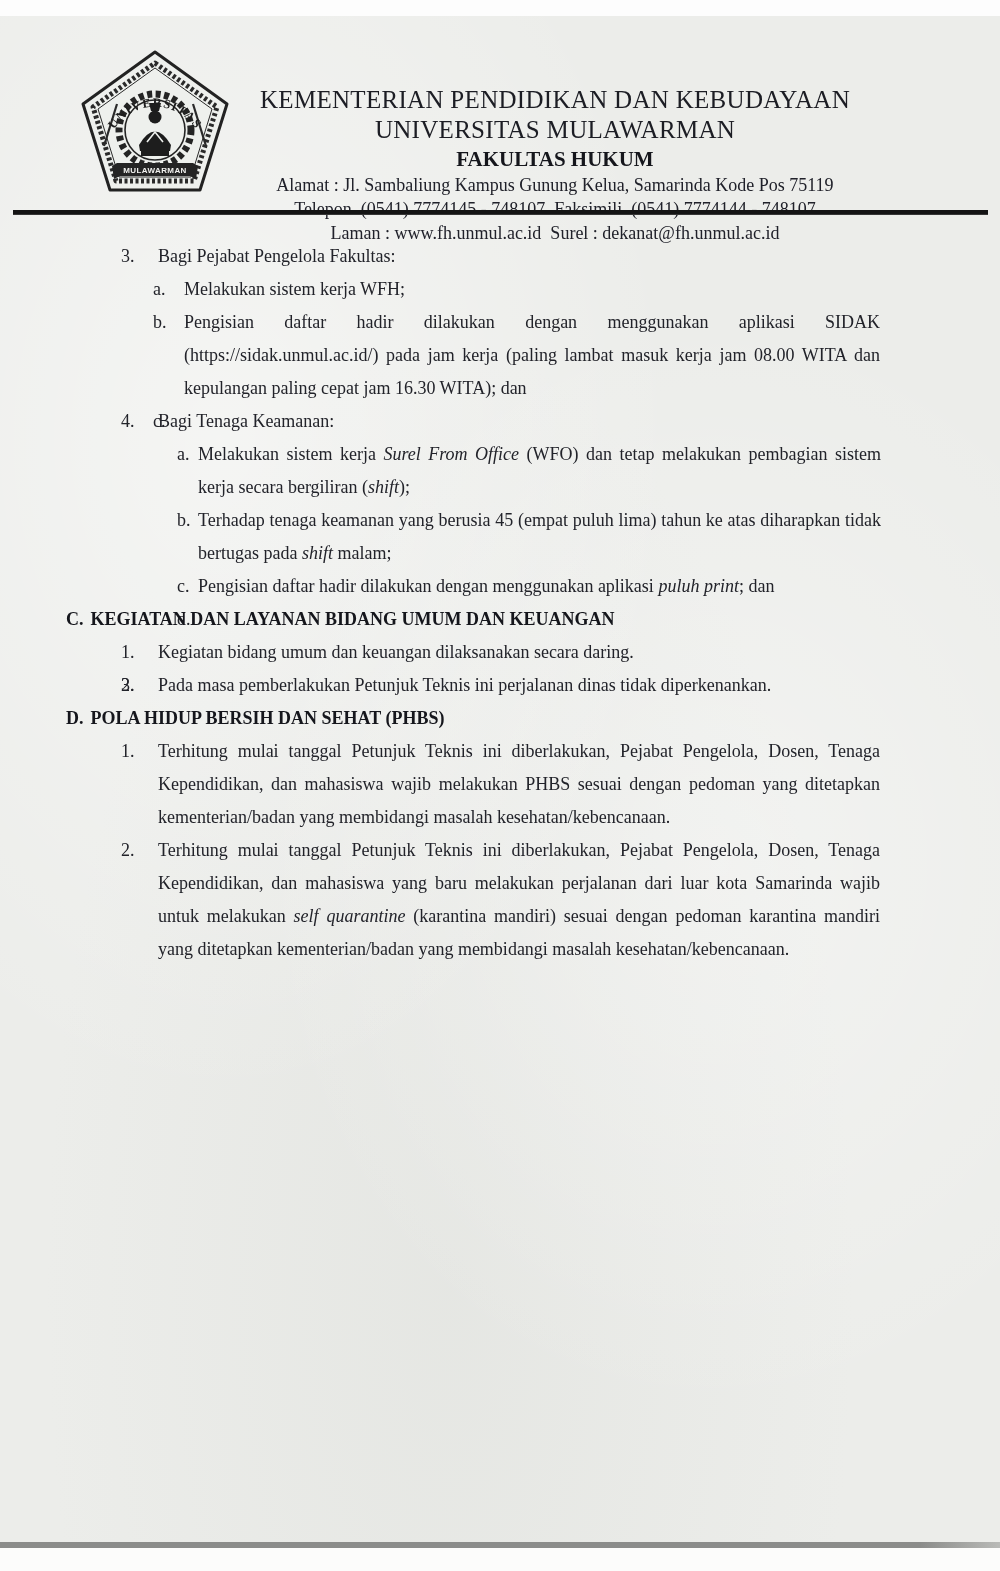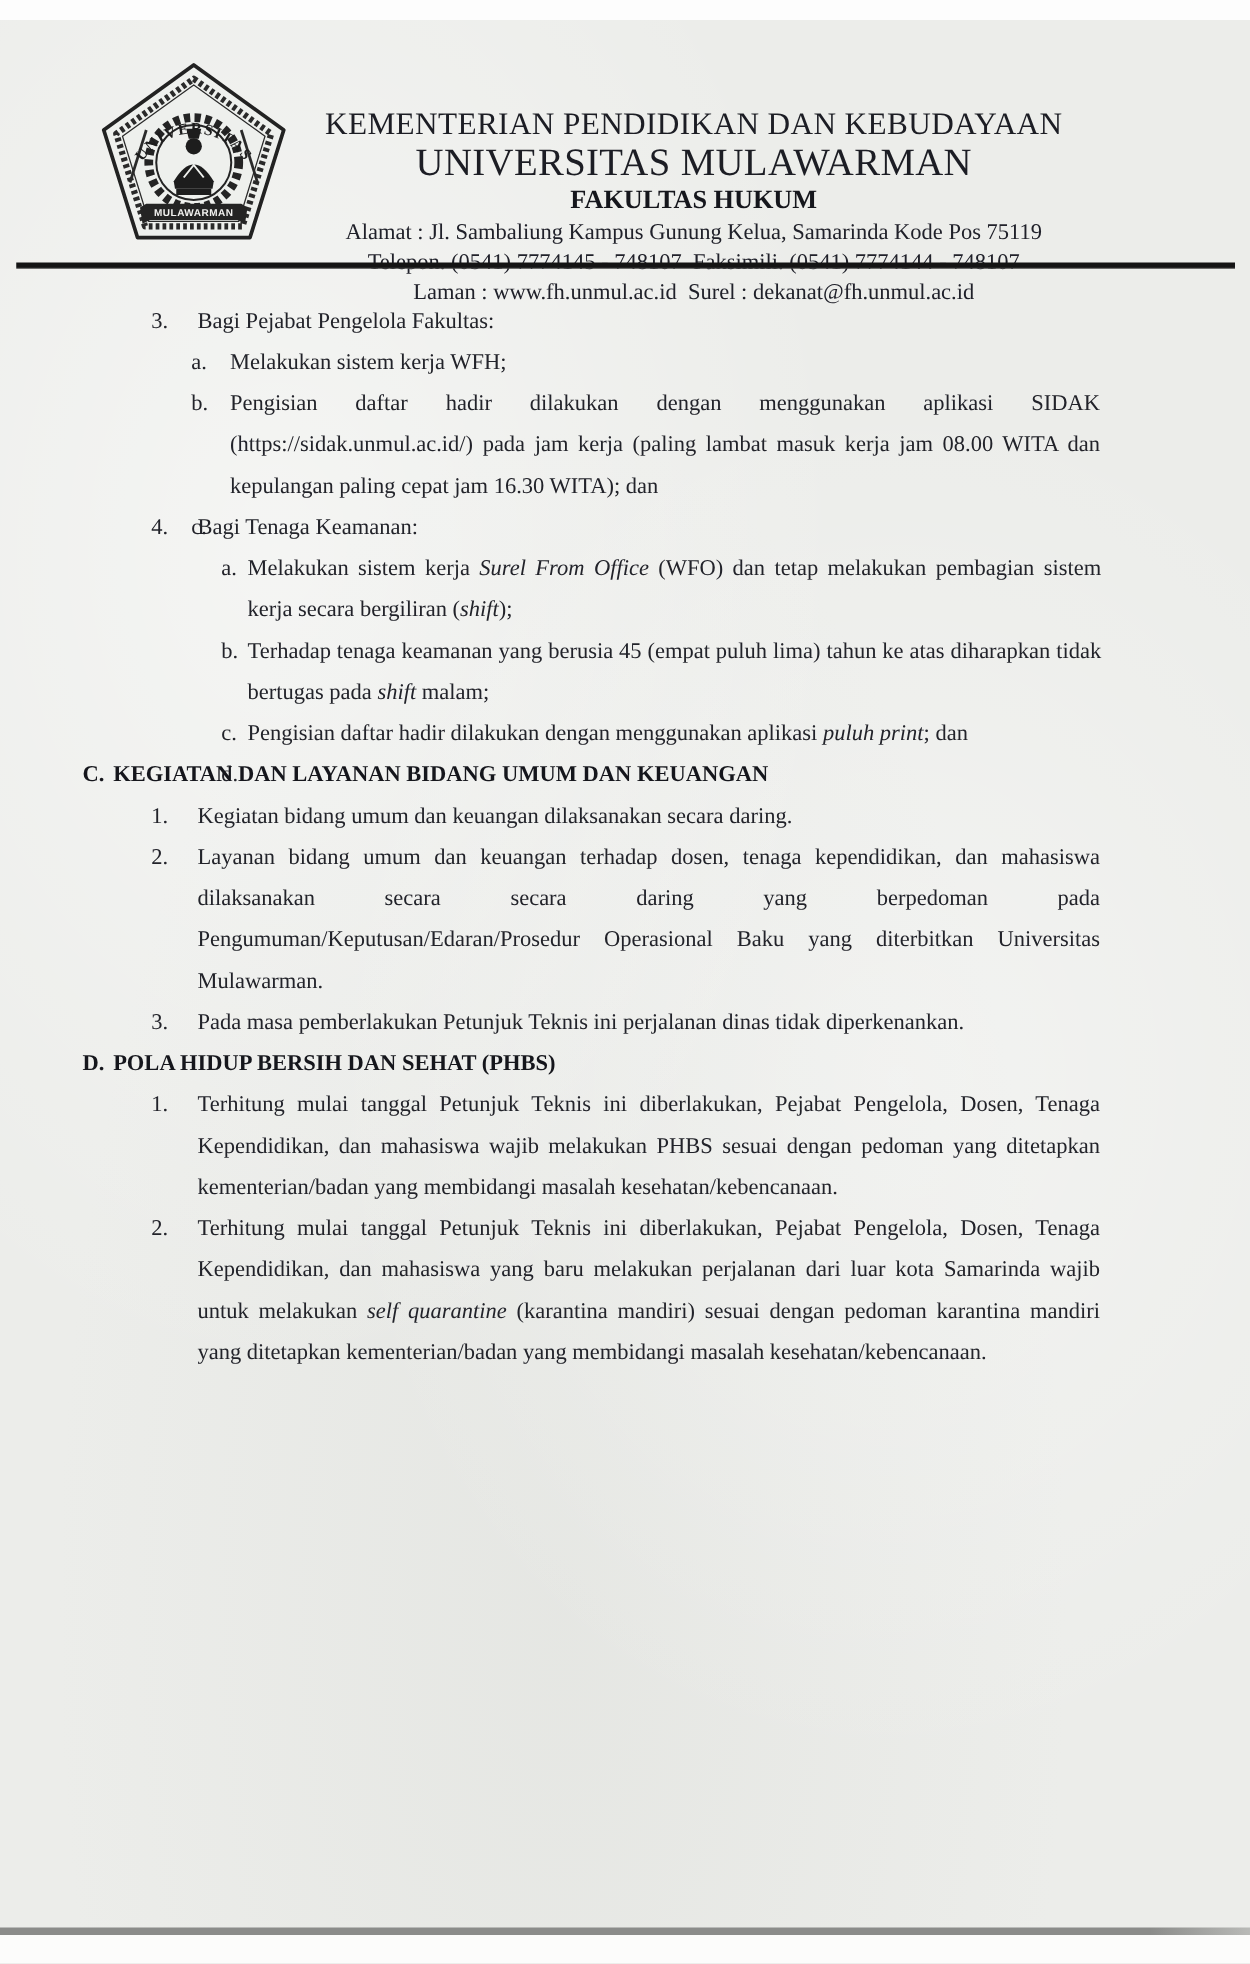--- a/index.html
+++ b/index.html
@@ -28,21 +28,21 @@
   .scan-edge-bar {
     position: absolute; left: 0; top: 1542px; width: 100%; height: 6px;
     background: linear-gradient(to right, #8b8c8a 0%, #8b8c8a 92%, #b9bab7 100%);
   }
   
   .letterhead { position: absolute; left: 0; top: 0; width: 100%; }
   .logo-wrap { position: absolute; left: 70px; top: 46px; width: 170px; height: 160px; }
   .hdr-text { position: absolute; left: 225px; top: 48px; width: 660px; text-align: center; margin-top: 37px; }
   .hdr-line { white-space: pre-wrap; }
   .hdr-ministry   { font-size: 25px; line-height: 30px; letter-spacing: .3px; color: #1c1d24; }
-  .hdr-university { font-size: 31px; line-height: 30px; letter-spacing: .3px; color: #1c1d24; }
+  .hdr-university { font-size: 25px; line-height: 30px; letter-spacing: .3px; color: #1c1d24; }
   .hdr-faculty    { font-size: 21px; line-height: 28px; font-weight: bold; color: #15161c; }
   .hdr-address, .hdr-phone, .hdr-web { font-size: 18px; line-height: 24px; color: #20212a; }
   .divider {
     position: absolute; left: 13px; top: 210px; width: 975px; height: 5px;
     background: linear-gradient(to bottom, #141414 72%, #4a4a4a);
   }
   
   .letter-body {
     position: absolute; left: 0; top: 240px; width: 1000px;
     font-size: 18px; line-height: 33px;
@@ -115,21 +115,21 @@
       <div class="li l2"><span class="marker">a.</span><span>Melakukan sistem kerja WFH;</span></div>
       <div class="li l2"><span class="marker">b.</span><span>Pengisian daftar hadir dilakukan dengan menggunakan aplikasi SIDAK (https://sidak.unmul.ac.id/) pada jam kerja (paling lambat masuk kerja jam 08.00 WITA dan kepulangan paling cepat jam 16.30 WITA); dan</span></div>
       <div class="li l2"><span class="marker">c.</span></div>
       <div class="li l1"><span class="marker">4.</span><span>Bagi Tenaga Keamanan:</span></div>
       <div class="li l3"><span class="marker">a.</span><span>Melakukan sistem kerja </span><i>Surel From Office</i><span> (WFO) dan tetap melakukan pembagian sistem kerja secara bergiliran (</span><i>shift</i><span>);</span></div>
       <div class="li l3"><span class="marker">b.</span><span>Terhadap tenaga keamanan yang berusia 45 (empat puluh lima) tahun ke atas diharapkan tidak bertugas pada </span><i>shift</i><span> malam;</span></div>
       <div class="li l3"><span class="marker">c.</span><span>Pengisian daftar hadir dilakukan dengan menggunakan aplikasi </span><i>puluh print</i><span>; dan</span></div>
       <div class="li l3"><span class="marker">d.</span></div>
       <div class="li h"><span class="marker">C.</span><span>KEGIATAN DAN LAYANAN BIDANG UMUM DAN KEUANGAN</span></div>
       <div class="li l1"><span class="marker">1.</span><span>Kegiatan bidang umum dan keuangan dilaksanakan secara daring.</span></div>
-      <div class="li l1"><span class="marker">2.</span><span>Layanan bidang umum dan keuangan terhadap dosen, tenaga kependidikan, dan mahasiswa dilaksanakan secara secara daring yang berpedoman pada Pengumuman/Keputusan/Edaran/Prosedur Operasional Baku yang diterbitkan Universitas Mulawarman.</span></div>
+      <div class="li l1"><span class="marker">2.</span></div>
       <div class="li l1"><span class="marker">3.</span><span>Pada masa pemberlakukan Petunjuk Teknis ini perjalanan dinas tidak diperkenankan.</span></div>
       <div class="li h"><span class="marker">D.</span><span>POLA HIDUP BERSIH DAN SEHAT (PHBS)</span></div>
       <div class="li l1"><span class="marker">1.</span><span>Terhitung mulai tanggal Petunjuk Teknis ini diberlakukan, Pejabat Pengelola, Dosen, Tenaga Kependidikan, dan mahasiswa wajib melakukan PHBS sesuai dengan pedoman yang ditetapkan kementerian/badan yang membidangi masalah kesehatan/kebencanaan.</span></div>
       <div class="li l1"><span class="marker">2.</span><span>Terhitung mulai tanggal Petunjuk Teknis ini diberlakukan, Pejabat Pengelola, Dosen, Tenaga Kependidikan, dan mahasiswa yang baru melakukan perjalanan dari luar kota Samarinda wajib untuk melakukan </span><i>self quarantine</i><span> (karantina mandiri) sesuai dengan pedoman karantina mandiri yang ditetapkan kementerian/badan yang membidangi masalah kesehatan/kebencanaan.</span></div>
     </div>
 
   <div class="scan-edge-bar"></div>
   <div class="scan-band-bottom"></div>
 </div>
 

